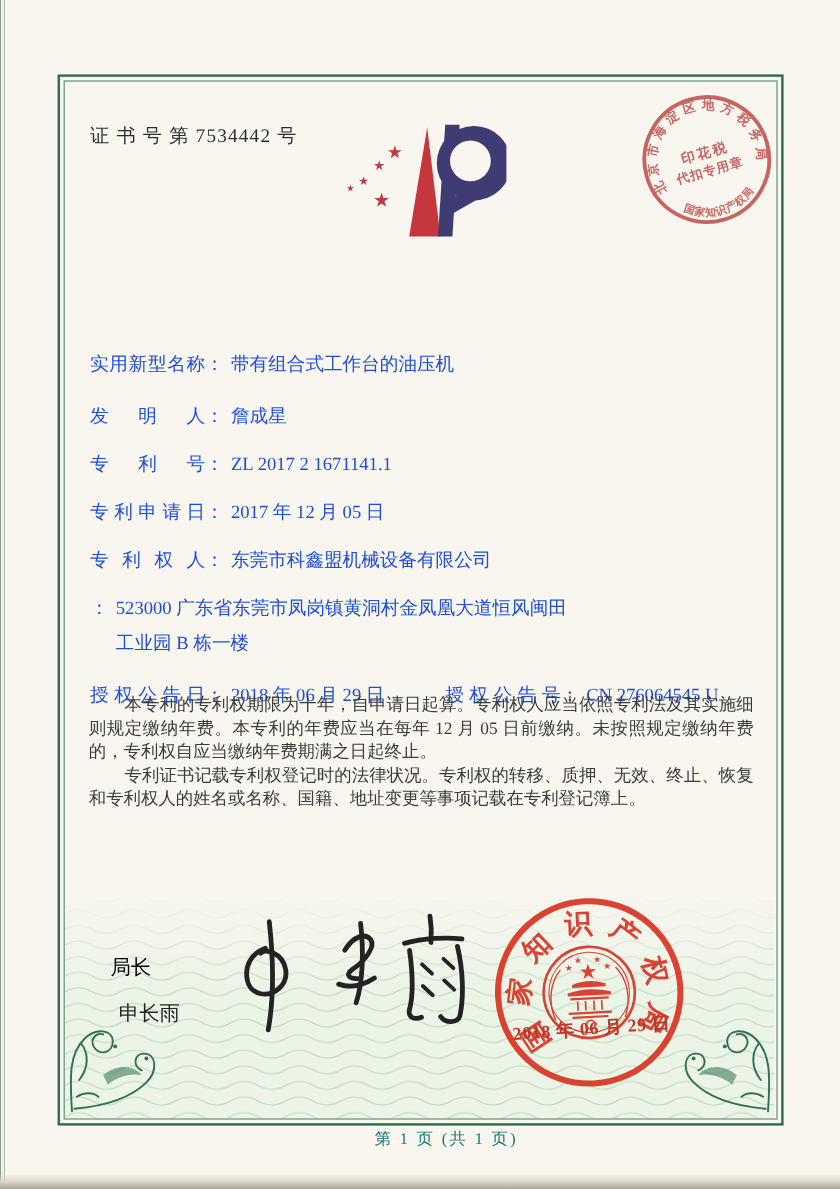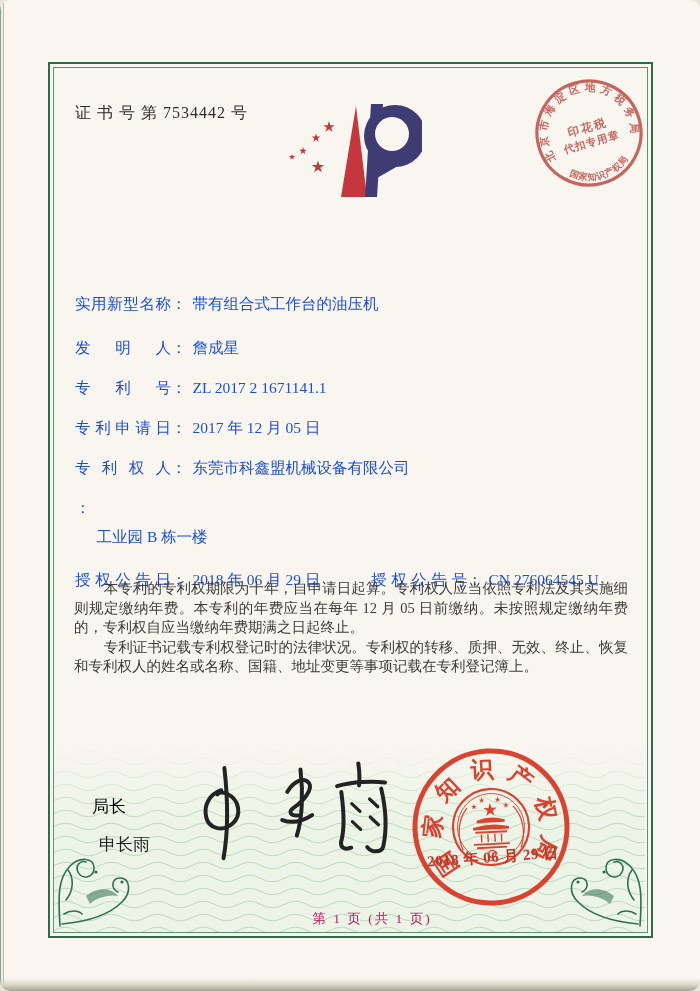--- a/index.html
+++ b/index.html
@@ -1,17 +1,17 @@
 <!DOCTYPE html>
 <html><head>
 <meta charset="utf-8">
 <style>
   html,body{margin:0;padding:0;background:#e8e5dc;}
   .page{position:relative;width:700px;height:991px;background:#f9f6ef;overflow:hidden;
-        font-family:"Liberation Serif","DejaVu Serif",serif;color:#2f2f2f;border-radius:10px;}
+        font-family:"Liberation Serif","DejaVu Serif",serif;color:#2f2f2f;}
   .abs{position:absolute;}
 
   
   .spine{left:0;top:0;bottom:0;width:7px;z-index:6;
     background:linear-gradient(90deg,#8d9c8d 0 1px,#eef0e6 1px 3px,#aebfae 3px 4px,#f9f6ef 4px);}
   .bottom-edge{left:0;right:0;bottom:0;height:13px;z-index:6;
     background:linear-gradient(180deg,rgba(249,246,239,0) 0,#d8d4c6 55%,#a8a392 100%);}
 
   
   .frame{left:48px;top:62px;width:601px;height:872px;border:2.5px solid #2e6b4b;z-index:1;}
@@ -48,22 +48,22 @@
   .sig-title{left:92px;top:795px;font-size:17px;z-index:2;
              font-family:"Liberation Sans","DejaVu Sans",sans-serif;color:#000000;}
   .sig-name{left:99px;top:833px;font-size:17px;z-index:2;
             font-family:Liberation Serif, serif;color:#242424;}
   .sig-svg{left:170px;top:758px;z-index:3;transform:rotate(-2deg);}
 
   .seal{left:405px;top:741px;z-index:3;transform:rotate(-3deg);opacity:.93;}
   .seal-date{left:402px;top:848px;width:182px;text-align:center;font-size:15px;font-weight:bold;
              color:#c23527;transform:rotate(-4deg);letter-spacing:.5px;z-index:4;white-space:nowrap;}
 
-  .footer{left:0;right:0;top:910px;text-align:center;font-size:13.5px;letter-spacing:2px;
-          color:#be185d;z-index:2;padding-left:44px;}
+  .footer{left:0;right:0;top:940px;text-align:center;font-size:13.5px;letter-spacing:2px;
+          color:#0f766e;z-index:2;padding-left:44px;}
 
   .flourish{z-index:1;}
   .fl-left{left:55px;top:826px;}
   .fl-right{left:545px;top:826px;transform:scaleX(-1);}
 </style>
 </head>
 <body>
 
 <div class="page">
 
@@ -163,21 +163,21 @@
       <span class="fvalue">2017 年 12 月 05 日</span>
     </div>
     <div class="frow">
       <span class="flabel">专利权人</span>
         <span class="fcolon">：</span>
       <span class="fvalue">东莞市科鑫盟机械设备有限公司</span>
     </div>
     <div class="frow addr">
         <span class="fcolon">：</span>
       <span class="fvalue">
-        <br>
+        <span>523000 广东省东莞市凤岗镇黄洞村金凤凰大道恒风闽田</span><br>
         <span>工业园 B 栋一楼</span>
       </span>
     </div>
     <div class="frow grant">
       <span class="pair left">
         <span class="flabel">授权公告日</span>
           <span class="fcolon">：</span>
         <span class="fvalue">2018 年 06 月 29 日</span>
       </span>
       <span class="pair">

